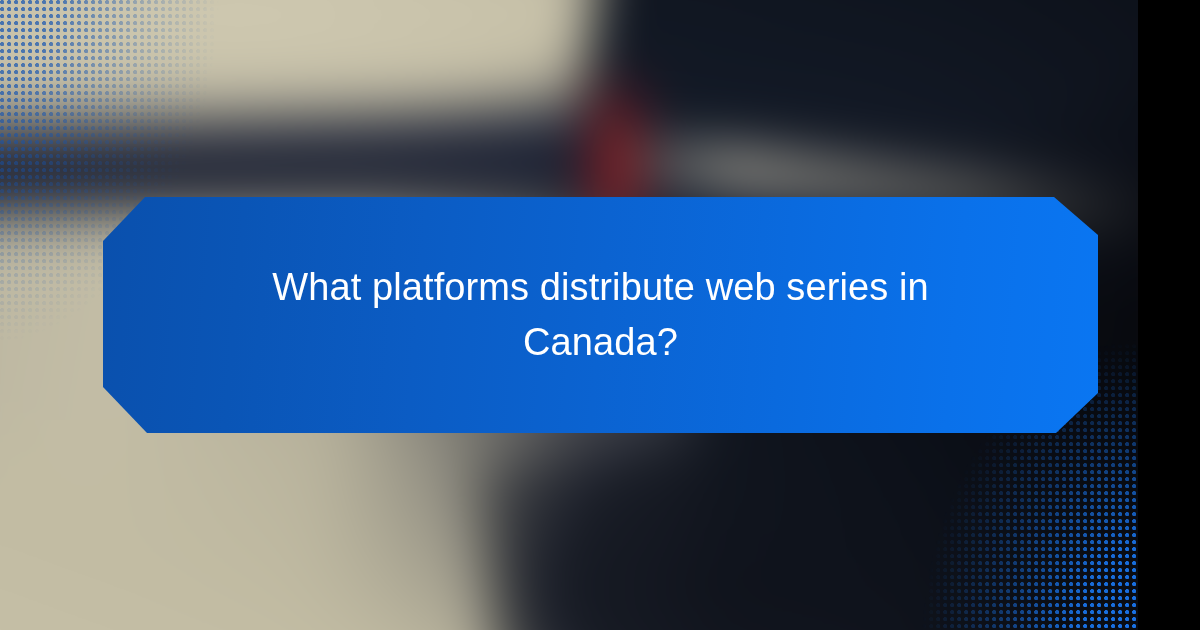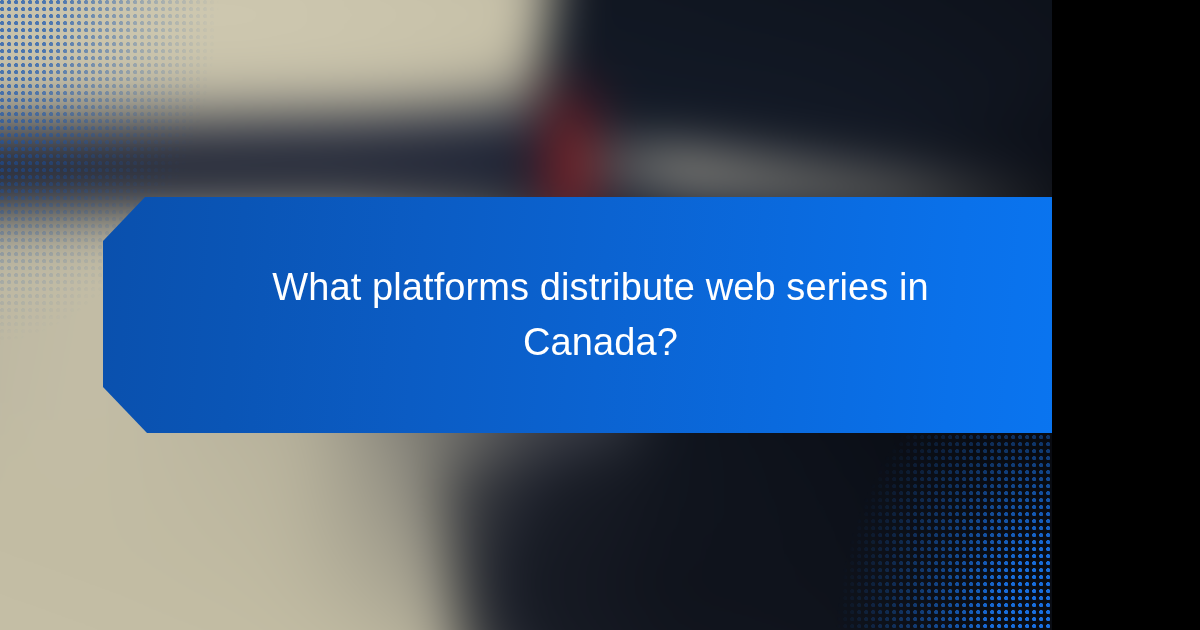--- a/index.html
+++ b/index.html
@@ -4,21 +4,21 @@
 <title>Web Series Question Card</title>
 <style>
   html, body {
     margin: 0;
     padding: 0;
     background: #000;
   }
 
   .stage {
     position: relative;
-    width: 1052px;
+    width: 1138px;
     height: 630px;
     overflow: hidden;
     font-family: "Liberation Sans", sans-serif;
     background: #6d6a5e;
   }
 
   
   .photo-layer {
     position: absolute;
     inset: -60px;

